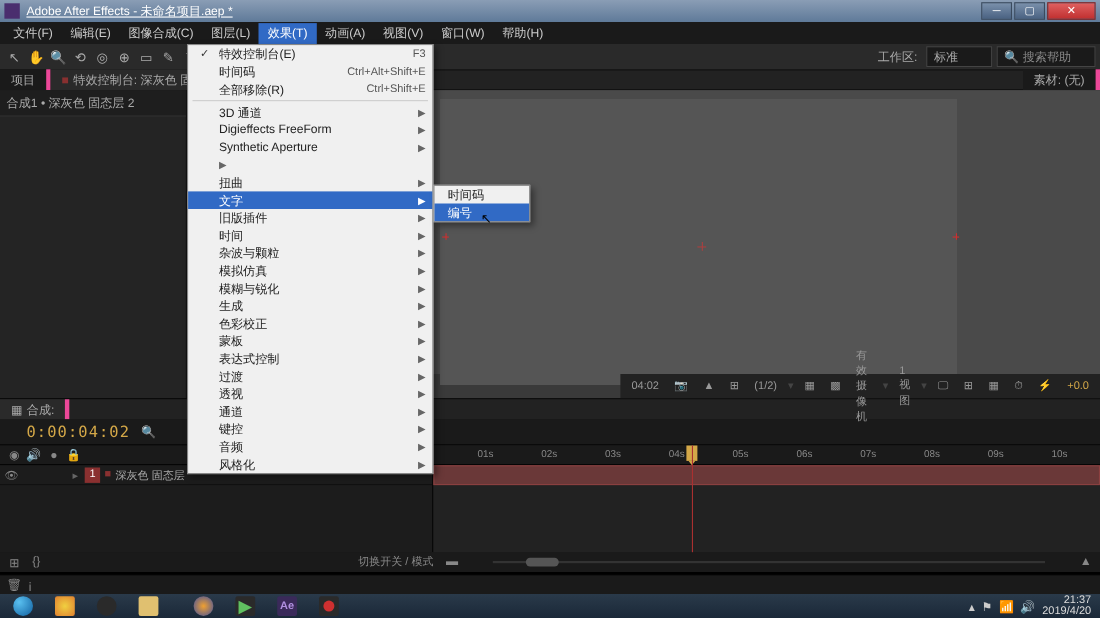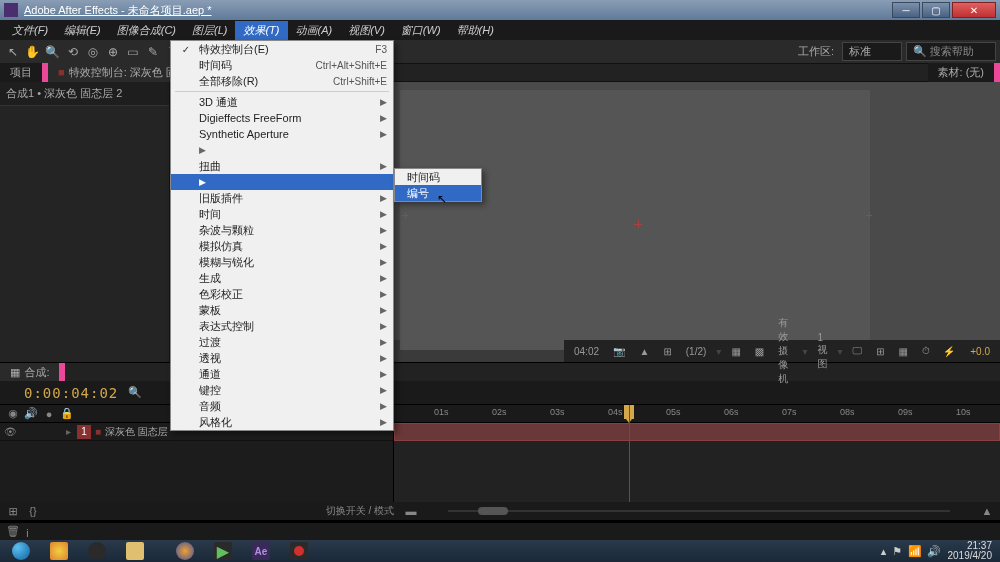--- a/index.html
+++ b/index.html
@@ -6,34 +6,34 @@
 body { width: 1000px; height: 562px; background: #000; overflow: hidden; position: relative; }
 
 .titlebar { height: 20px; background: linear-gradient(#8a9db5, #5f7a99); display: flex; align-items: center; padding: 0 4px; color: #fff; font-size: 11px; }
 .titlebar-icon { width: 14px; height: 14px; background: #4a2e6e; margin-right: 6px; }
 .titlebar-title { flex: 1; text-decoration: underline; }
 .win-controls { display: flex; gap: 2px; }
 .win-btn { width: 28px; height: 16px; background: linear-gradient(#7a90ab, #4a6282); border: 1px solid #3a4a5e; display: flex; align-items: center; justify-content: center; font-size: 10px; color: #fff; }
 .win-btn.close { background: linear-gradient(#e06060, #c03030); border-color: #802020; width: 44px; }
 
 .menubar { height: 20px; background: #1a1a1a; display: flex; align-items: center; padding: 0 4px; font-size: 11px; color: #ccc; }
-.menubar-item { padding: 2px 8px; cursor: pointer; font-style: italic; }
+.menubar-item { padding: 2px 8px; cursor: pointer; }
 .menubar-item.open { background: #316ac5; color: #fff; }
 .checkmark-col { width: 18px; text-align: center; color: #333; font-size: 10px; }
 
 .toolbar { height: 24px; background: #2a2a2a; border-bottom: 1px solid #111; display: flex; align-items: center; padding: 0 4px; gap: 2px; }
 .tool-btn { width: 18px; height: 18px; display: flex; align-items: center; justify-content: center; color: #aaa; font-size: 12px; }
 .tool-sep { width: 1px; height: 16px; background: #444; margin: 0 2px; }
 .toolbar-right { margin-left: auto; display: flex; align-items: center; gap: 4px; font-size: 11px; color: #aaa; }
 .workspace-label { margin-right: 4px; }
 .workspace-select { background: #1a1a1a; border: 1px solid #444; padding: 1px 12px 1px 6px; color: #aaa; font-size: 11px; min-width: 60px; }
 .search-help { background: #1a1a1a; border: 1px solid #444; padding: 1px 6px; color: #888; font-size: 11px; min-width: 90px; }
 
 .panels-row { height: 18px; background: #222; display: flex; align-items: center; font-size: 11px; color: #aaa; border-bottom: 1px solid #111; }
-.panel-tab { padding: 2px 10px; background: #1a1a1a; border-right: 6px solid #ec4899; }
+.panel-tab { padding: 2px 10px; background: #1a1a1a; border-right: 4px solid #ec4899; }
 .panel-tab.active { background: #2a2a2a; }
 
 .main-area { position: relative; height: 280px; display: flex; }
 .left-panel { width: 170px; background: #242424; border-right: 1px solid #111; }
 .left-panel-header { padding: 4px 6px; font-size: 11px; color: #aaa; border-bottom: 1px solid #333; background: #1e1e1e; }
 .viewer { flex: 1; background: #3a3a3a; position: relative; }
 .viewer-dark { position: absolute; top: 0; left: 0; right: 0; bottom: 22px; background: #4a4a4a; }
 .viewer-canvas { position: absolute; top: 8px; left: 230px; width: 470px; height: 260px; background: #555; }
 .corner-marker { position: absolute; width: 8px; height: 8px; }
 .corner-marker::before, .corner-marker::after { content: ''; position: absolute; background: #cc3030; }
@@ -225,20 +225,21 @@
       <span class="checkmark-col"></span>
       <span class="menu-arrow">▶</span>
     </div>
     <div class="menu-row">
       <span class="checkmark-col"></span>
       <span class="menu-label">扭曲</span>
       <span class="menu-arrow">▶</span>
     </div>
     <div class="menu-row highlighted">
       <span class="checkmark-col"></span>
+      <span class="menu-label">文字</span>
       <span class="menu-arrow">▶</span>
     </div>
     <div class="menu-row">
       <span class="checkmark-col"></span>
       <span class="menu-label">旧版插件</span>
       <span class="menu-arrow">▶</span>
     </div>
     <div class="menu-row">
       <span class="checkmark-col"></span>
       <span class="menu-label">时间</span>

